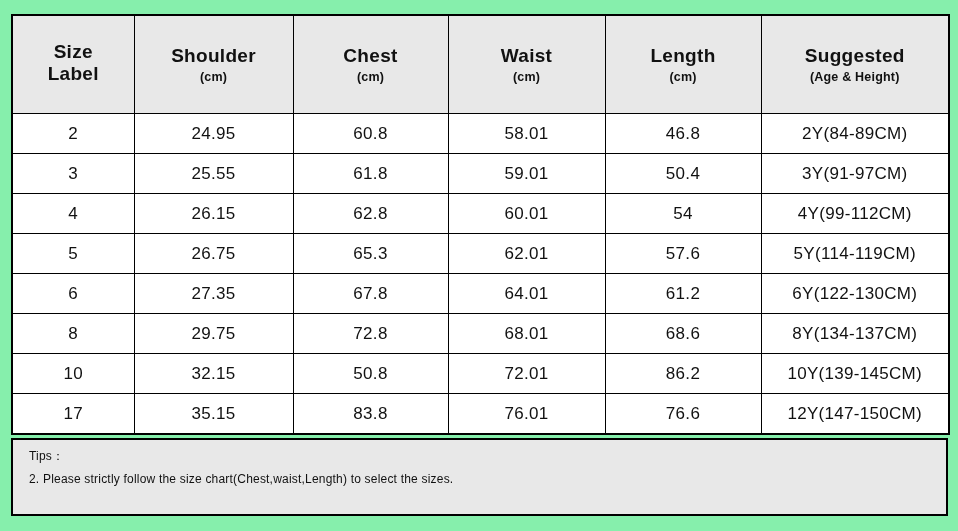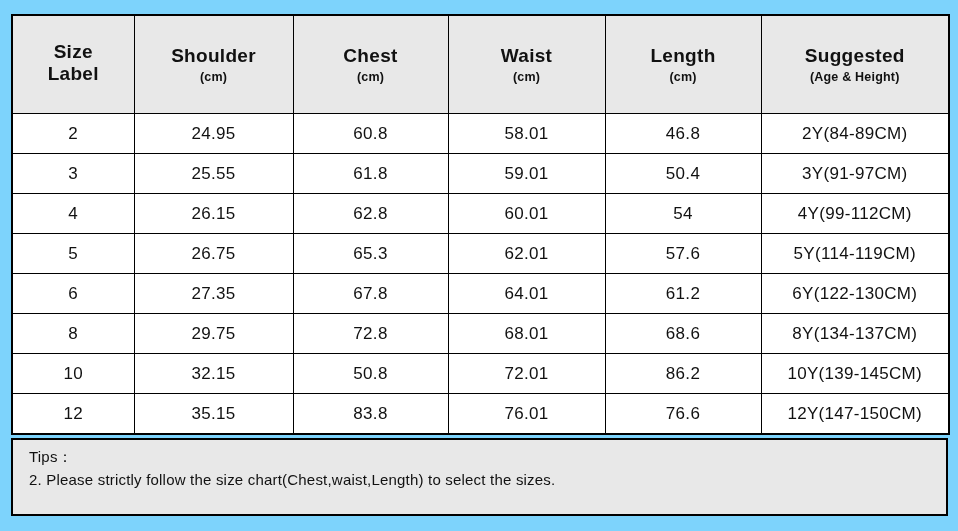--- a/index.html
+++ b/index.html
@@ -1,20 +1,20 @@
 <!DOCTYPE html>
 <html><head>
 <meta charset="utf-8">
 <style>
   html,body{margin:0;padding:0;}
   body{
     width:958px;height:531px;position:relative;background:#ffffff;
     font-family:"Liberation Sans", sans-serif;color:#111111;
   }
-  .canvas{position:absolute;left:0;top:0;width:958px;height:531px;background:#7dd3fc;}
+  .canvas{position:absolute;left:0;top:0;width:958px;height:531px;background:#86efac;}
 
   table.size-chart{
     position:absolute;left:11px;top:14px;width:937px;
     border-collapse:collapse;table-layout:fixed;
     border:2px solid #000;background:#ffffff;
   }
   table.size-chart th, table.size-chart td{
     border:1px solid #000;text-align:center;vertical-align:middle;padding:0;
     overflow:hidden;
   }
@@ -22,21 +22,21 @@
   .h-title{
     display:block;font-size:19px;font-weight:bold;line-height:1.18;
     white-space:pre-line;letter-spacing:.3px;
   }
   .h-sub{display:block;font-size:12.5px;font-weight:bold;margin-top:3px;letter-spacing:.2px;}
   tbody td{height:39px;font-size:17px;background:#ffffff;letter-spacing:.3px;}
 
   .tips{
     position:absolute;left:11px;top:438px;width:937px;height:78px;
     box-sizing:border-box;background:#e8e8e8;border:2px solid #000;
-    padding:5px 10px 0 16px;font-size:15px;line-height:23px;letter-spacing:.2px;
+    padding:5px 10px 0 16px;font-size:12px;line-height:23px;letter-spacing:.2px;
   }
   .tips div{white-space:nowrap;}
 </style>
 </head>
 <body>
 
 <div class="canvas">
 
   <table class="size-chart">
     <colgroup>
@@ -127,21 +127,21 @@
       </tr>
       <tr>
         <td>10</td>
         <td>32.15</td>
         <td>50.8</td>
         <td>72.01</td>
         <td>86.2</td>
         <td>10Y(139-145CM)</td>
       </tr>
       <tr>
-        <td>12</td>
+        <td>17</td>
         <td>35.15</td>
         <td>83.8</td>
         <td>76.01</td>
         <td>76.6</td>
         <td>12Y(147-150CM)</td>
       </tr>
     </tbody>
   </table>
 
   <div class="tips">

